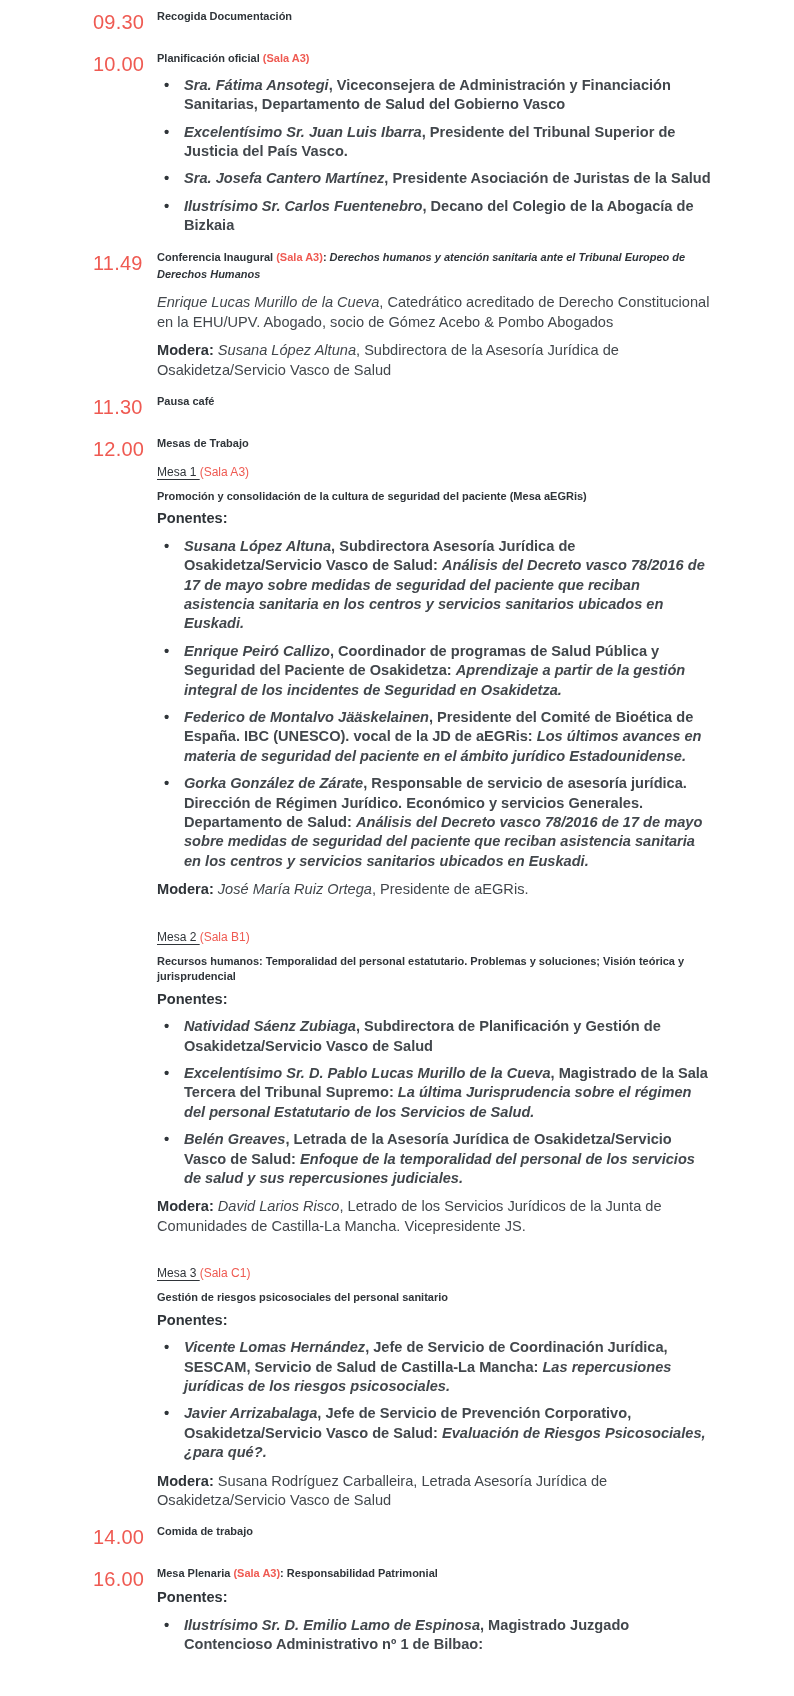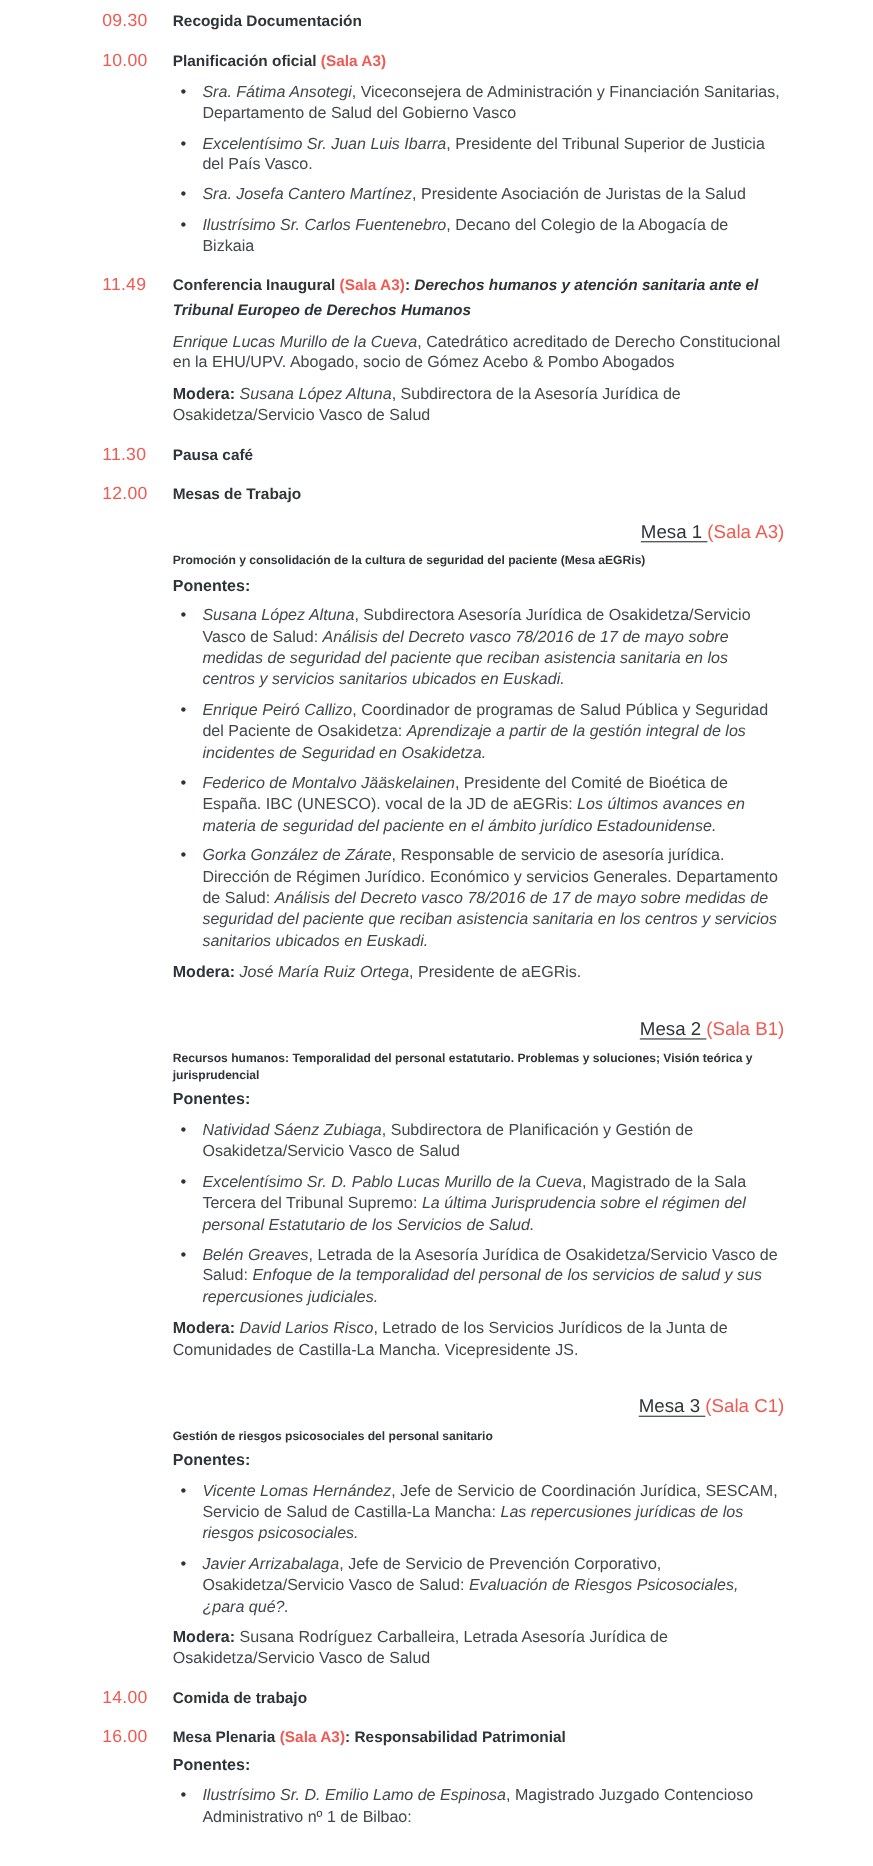--- a/index.html
+++ b/index.html
@@ -13,30 +13,30 @@
   body{
     width:794px;height:1696px;overflow:hidden;position:relative;
     font-family:"Liberation Sans","DejaVu Sans",sans-serif;
     color:var(--text);
   }
   .page{position:relative;width:794px;min-height:1696px;padding-top:8px;}
   .entry{display:flex;align-items:flex-start;margin-top:13px;}
   .entry:first-child{margin-top:0;}
   .time{
     flex:0 0 64px;margin-left:93px;
-    color:var(--accent);font-size:16px;line-height:1.45;letter-spacing:.2px;
+    color:var(--accent);font-size:20px;line-height:1.45;letter-spacing:.2px;
   }
   .content{width:556px;font-size:14.6px;line-height:1.33;}
-  .blk-title{font-weight:700;font-size:14px;line-height:1.62;color:var(--dark);}
+  .blk-title{font-weight:700;font-size:11px;line-height:1.62;color:var(--dark);}
   .blk-heading{font-weight:700;font-size:11px;line-height:1.42;color:var(--dark);margin-top:8px;}
-  .blk-mesa{margin-top:30px;font-size:17px;text-align:right;}
+  .blk-mesa{margin-top:30px;font-size:12px;}
   .blk-title + .blk-mesa{margin-top:12px;}
   .blk-label{font-weight:700;color:var(--dark);margin-top:5px;}
   .blk-para{margin-top:9px;}
-  .blk-bullets{list-style:none;margin-top:2px;}
+  .blk-bullets{list-style:none;margin-top:2px;font-weight:bold;}
   .blk-bullets li{position:relative;padding-left:27px;margin-top:8px;}
   .blk-bullets li::before{
     content:"\2022";position:absolute;left:7px;top:-1px;
     font-size:15px;color:var(--dark);
   }
   .run-n{}
   .run-b{font-weight:700;color:var(--dark);}
   .run-i{font-style:italic;}
   .run-bi{font-weight:700;font-style:italic;color:var(--dark);}
   .run-r{color:var(--accent);}

